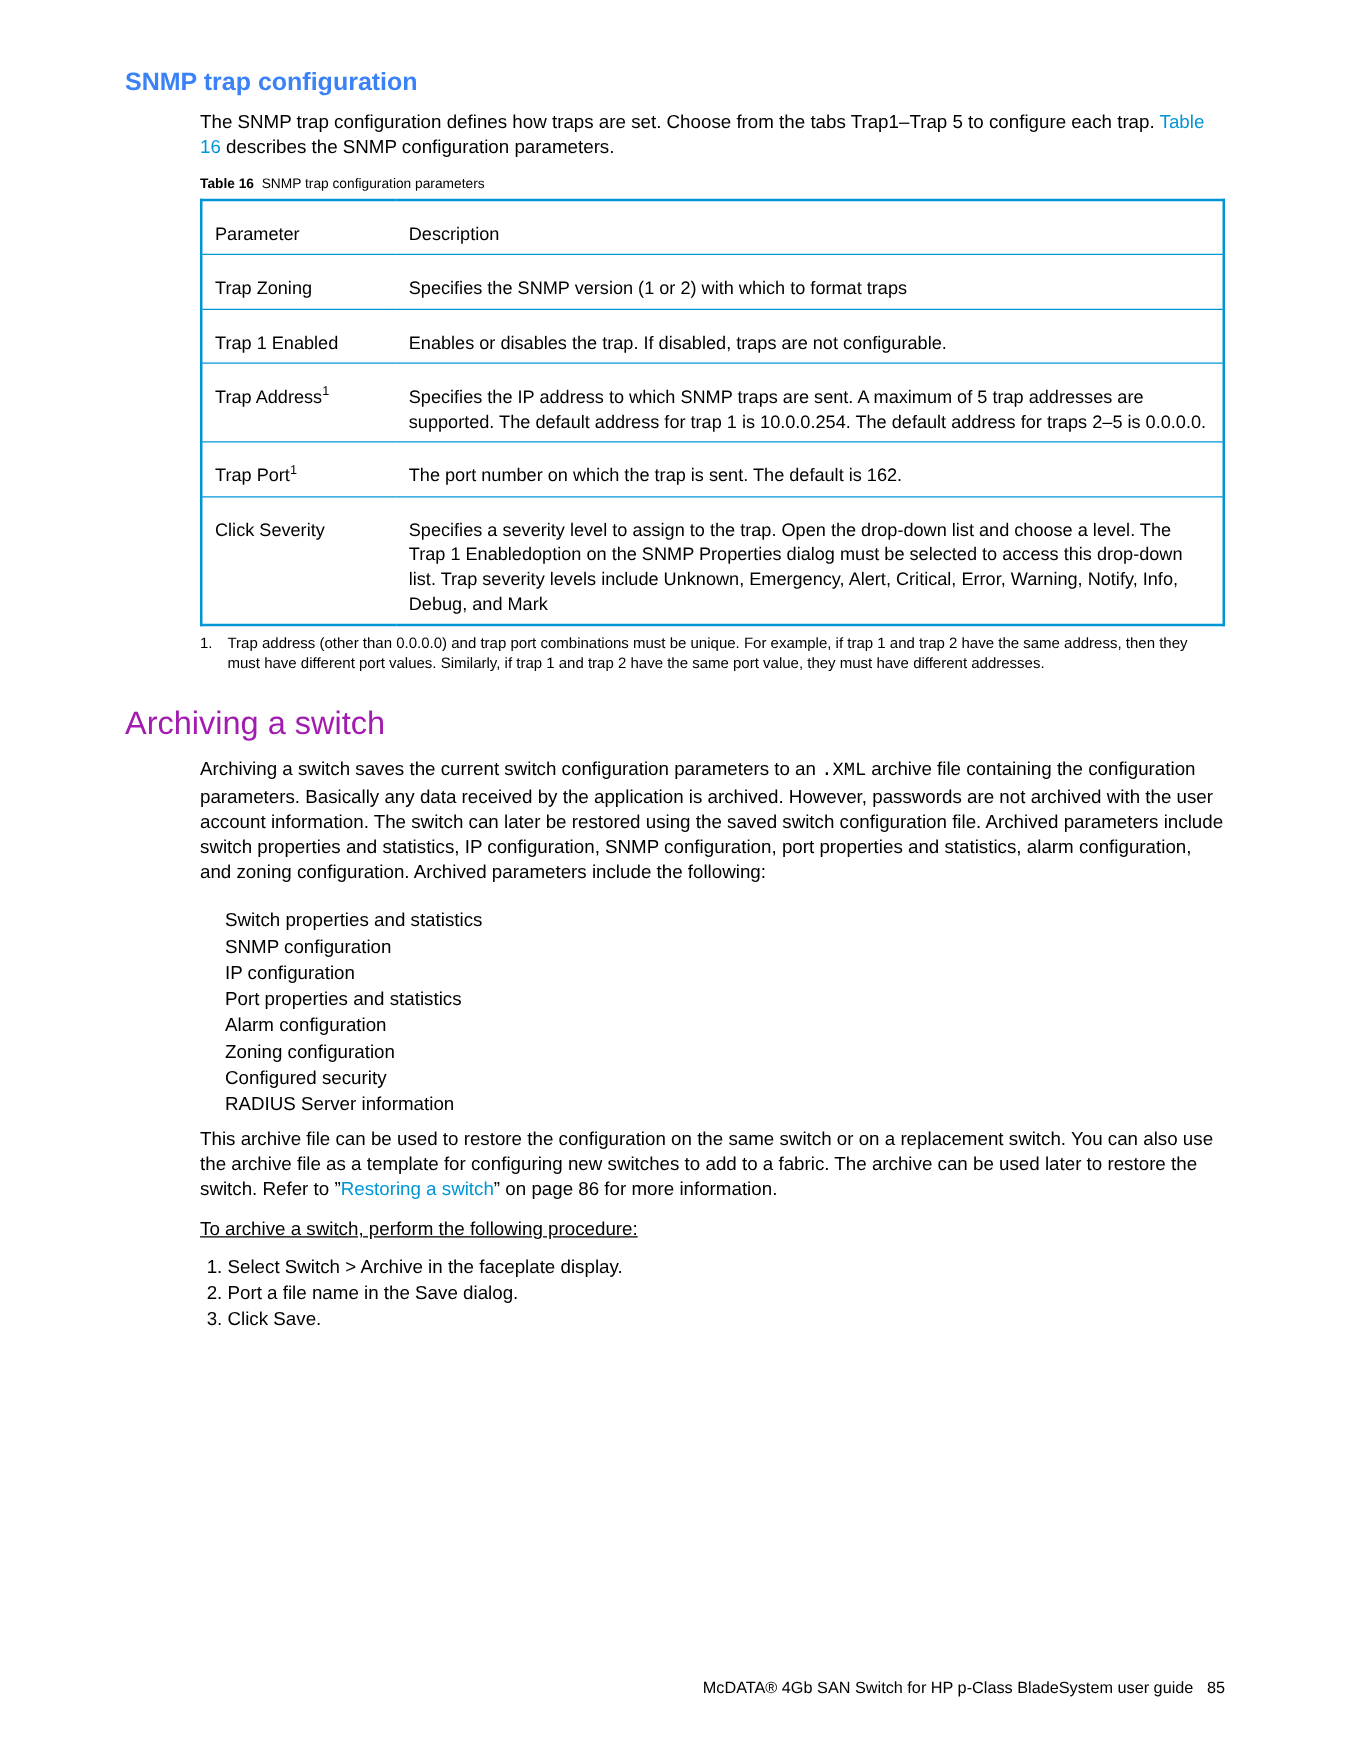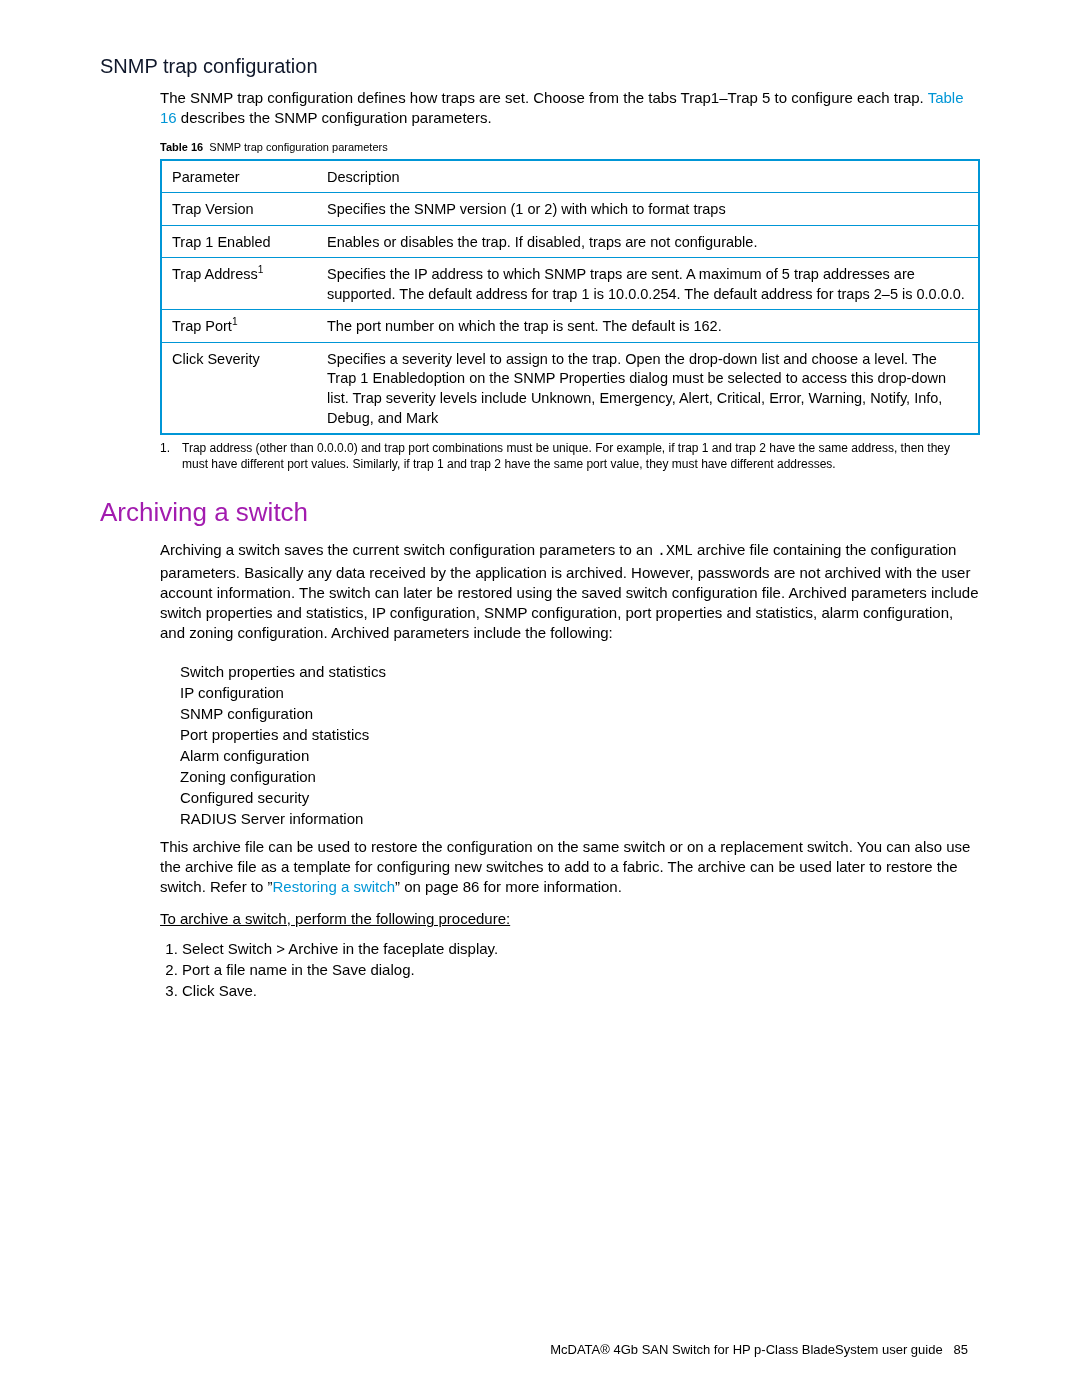--- a/index.html
+++ b/index.html
@@ -11,23 +11,23 @@
     color: #000;
     width: 1080px;
   }
   .page {
     padding: 55px 100px 40px 100px;
     box-sizing: border-box;
     min-height: 1397px;
     position: relative;
   }
   .h3 {
-    color: #0f172a;
+    color: #3b82f6;
     font-size: 20px;
-    font-weight: normal;
+    font-weight: bold;
     margin: 0 0 10px 0;
   }
   .h2 {
     color: #a21caf;
     font-size: 26px;
     font-weight: normal;
     margin: 25px 0 12px 0;
   }
   .body {
     margin-left: 60px;
@@ -51,21 +51,21 @@
     border-collapse: collapse;
     border: 2px solid #0096d6;
     width: 820px;
   }
   table.params td {
     border-top: 1px solid #0096d6;
     border-bottom: 1px solid #0096d6;
     border-left: none;
     border-right: none;
     vertical-align: top;
-    padding: 7px 10px 5px 10px;
+    padding: 18px 10px 5px 10px;
     font-size: 14.5px;
     line-height: 1.35;
   }
   table.params tr:first-child td { border-top: none; }
   table.params td.col1 { width: 135px; }
   sup { font-size: 0.7em; vertical-align: super; line-height: 0; }
   .footnote {
     margin-left: 60px;
     margin-top: 6px;
     font-size: 12px;
@@ -84,21 +84,21 @@
   }
   ol.steps {
     margin: 8px 0 10px 60px;
     padding-left: 22px;
   }
   ol.steps li { margin-bottom: 4px; }
   .mono { font-family: "Courier New", monospace; }
   .footer {
     position: absolute;
     bottom: 40px;
-    right: 112px;
+    right: 100px;
     font-size: 13px;
   }
 </style>
 </head>
 <body>
 
 <div class="page">
 
   <div class="h3">SNMP trap configuration</div>
 
@@ -110,21 +110,21 @@
     <span class="tbl">Table 16</span>&nbsp;&nbsp;<span>SNMP trap configuration parameters</span>
   </div>
 
   <table class="params">
     <tbody>
         <tr>
       <td class="col1">Parameter</td>
       <td>Description</td>
     </tr>
     <tr>
-      <td class="col1"><span>Trap Version</span><sup></sup></td>
+      <td class="col1"><span>Trap Zoning</span><sup></sup></td>
       <td>Specifies the SNMP version (1 or 2) with which to format traps</td>
     </tr>
     <tr>
       <td class="col1"><span>Trap 1 Enabled</span><sup></sup></td>
       <td>Enables or disables the trap. If disabled, traps are not configurable.</td>
     </tr>
     <tr>
       <td class="col1"><span>Trap Address</span><sup>1</sup></td>
       <td>Specifies the IP address to which SNMP traps are sent. A maximum of 5 trap addresses are supported. The default address for trap 1 is 10.0.0.254. The default address for traps 2–5 is 0.0.0.0.</td>
     </tr>
@@ -145,22 +145,22 @@
   </div>
 
   <div class="h2">Archiving a switch</div>
 
   <div class="body">
     <span>Archiving a switch saves the current switch configuration parameters to an </span><span class="mono">.XML</span><span> archive file containing the configuration parameters. Basically any data received by the application is archived. However, passwords are not archived with the user account information. The switch can later be restored using the saved switch configuration file. Archived parameters include switch properties and statistics, IP configuration, SNMP configuration, port properties and statistics, alarm configuration, and zoning configuration. Archived parameters include the following:</span>
   </div>
 
   <ul class="bullets">
     <li>Switch properties and statistics</li>
+    <li>SNMP configuration</li>
     <li>IP configuration</li>
-    <li>SNMP configuration</li>
     <li>Port properties and statistics</li>
     <li>Alarm configuration</li>
     <li>Zoning configuration</li>
     <li>Configured security</li>
     <li>RADIUS Server information</li>
   </ul>
 
   <div class="body">
     <span>This archive file can be used to restore the configuration on the same switch or on a replacement switch. You can also use the archive file as a template for configuring new switches to add to a fabric. The archive can be used later to restore the switch. Refer to ”</span><span class="link">Restoring a switch</span><span>” on page 86 for more information.</span>
   </div>

